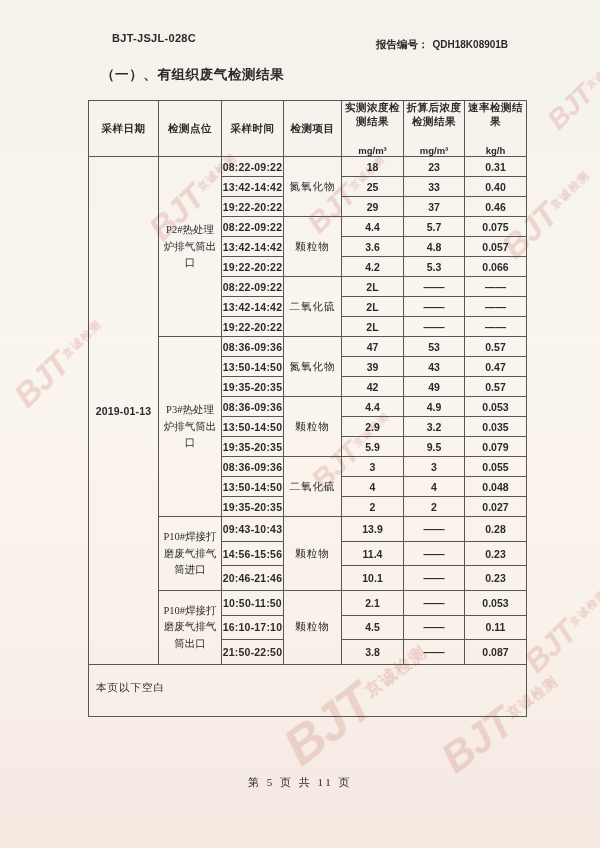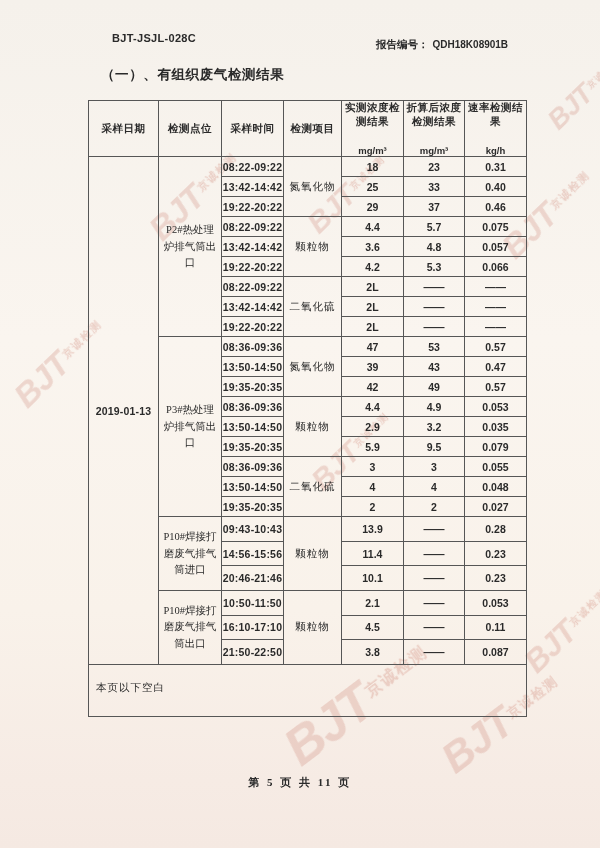--- a/index.html
+++ b/index.html
@@ -14,21 +14,21 @@
   .results th,.results td{border:1px solid #565656;text-align:center;padding:0;overflow:hidden;}
   .results thead th{height:51px;font-size:10.5px;font-weight:600;line-height:1.3;letter-spacing:.5px;}
   .results .thu{font:700 9.5px "Liberation Sans",sans-serif;letter-spacing:0;margin-top:17px;}
   .results tbody td{height:19px;font-size:10.5px;}
   td.date{font:700 10.5px "Liberation Sans",sans-serif;letter-spacing:.2px;text-align:center;}
   td.point{font-weight:400;font-size:10.5px;line-height:1.55;padding:12px 3px;}
   td.time{font:700 10px "Liberation Sans",sans-serif;letter-spacing:.2px;}
   td.item{letter-spacing:1px;}
   td.num{font:600 10px "Liberation Sans",sans-serif;}
   td.blank{height:92px;text-align:left;vertical-align:top;padding:16px 7px;font-size:11px;letter-spacing:1px;}
-  .footer{position:absolute;top:775px;left:0;width:100%;text-align:center;font-size:11px;font-weight:700;letter-spacing:2.5px;}
+  .footer{position:absolute;top:775px;left:0;width:100%;text-align:center;font-size:11px;font-weight:400;letter-spacing:2.5px;}
   .wm{position:absolute;z-index:0;white-space:nowrap;color:rgba(205,130,115,.27);
       font-family:"Liberation Sans",sans-serif;filter:blur(.6px);pointer-events:none;}
   .wm .wm-main{font-style:italic;font-weight:900;letter-spacing:-1px;}
   .wm .wm-sub{font-size:.32em;font-weight:700;letter-spacing:1.5px;vertical-align:.85em;margin-left:2px;color:rgba(205,130,115,.32);}
 </style>
 </head>
 <body>
 
 <div class="page">
 

